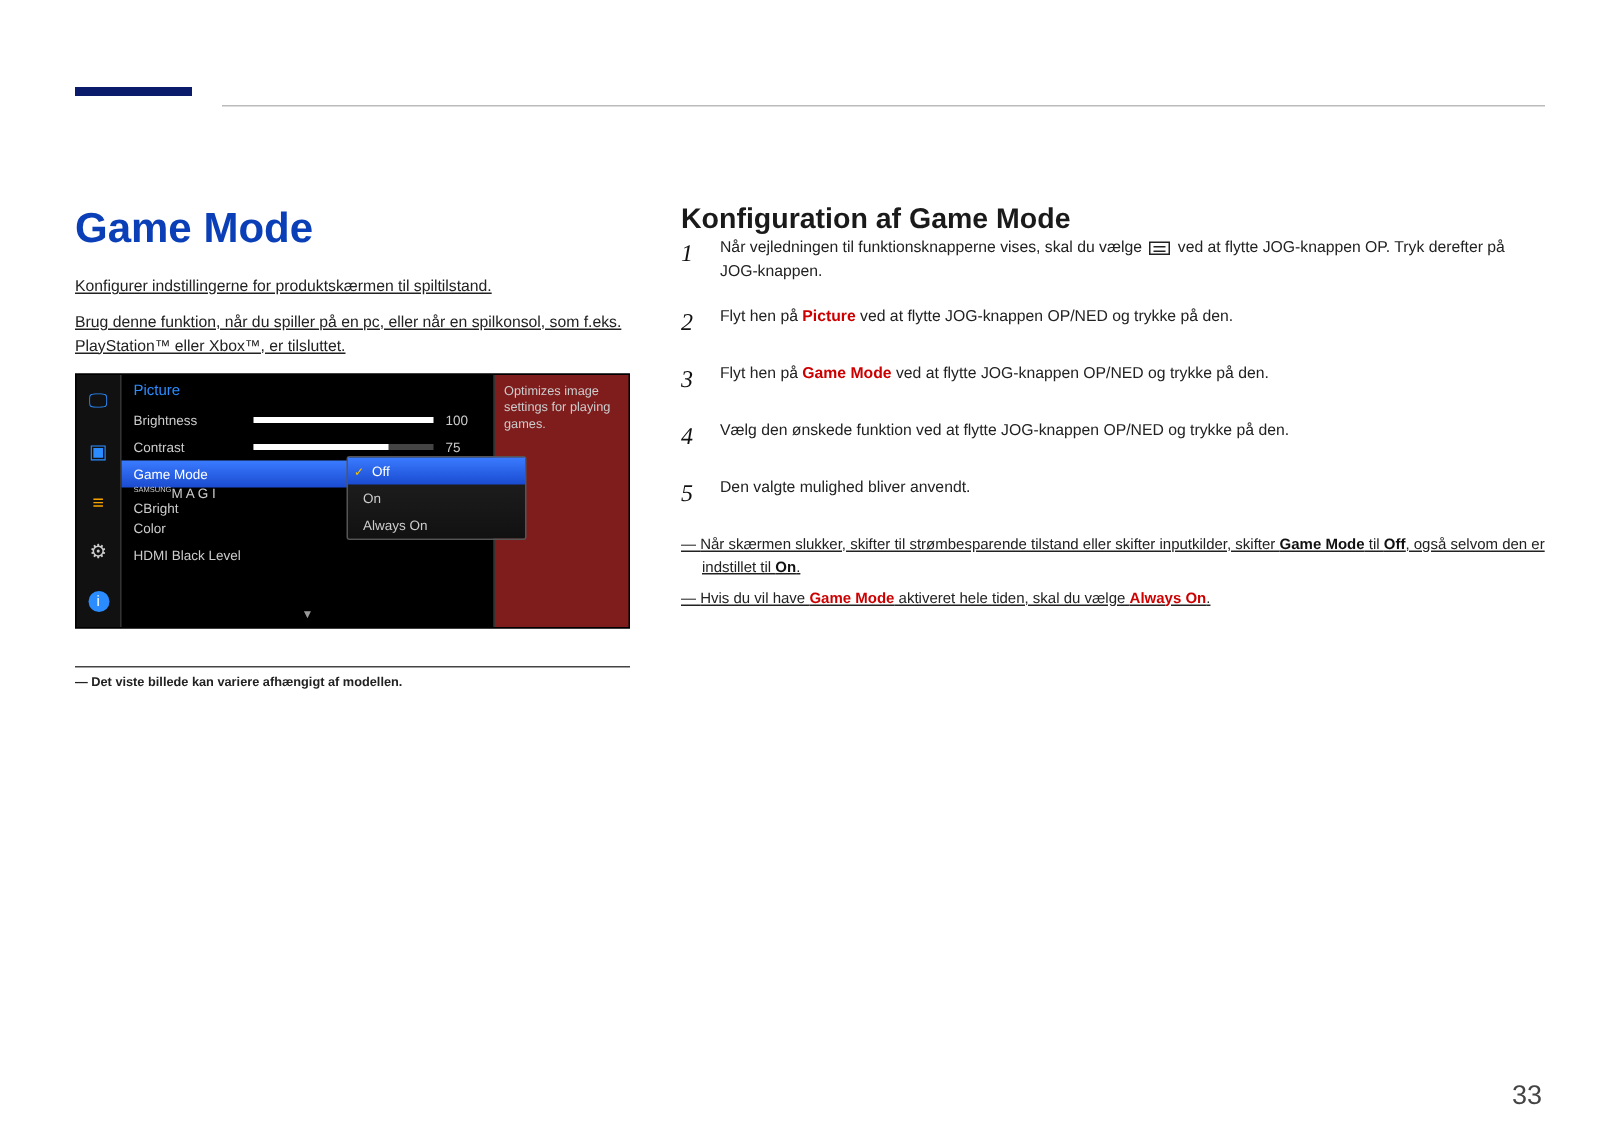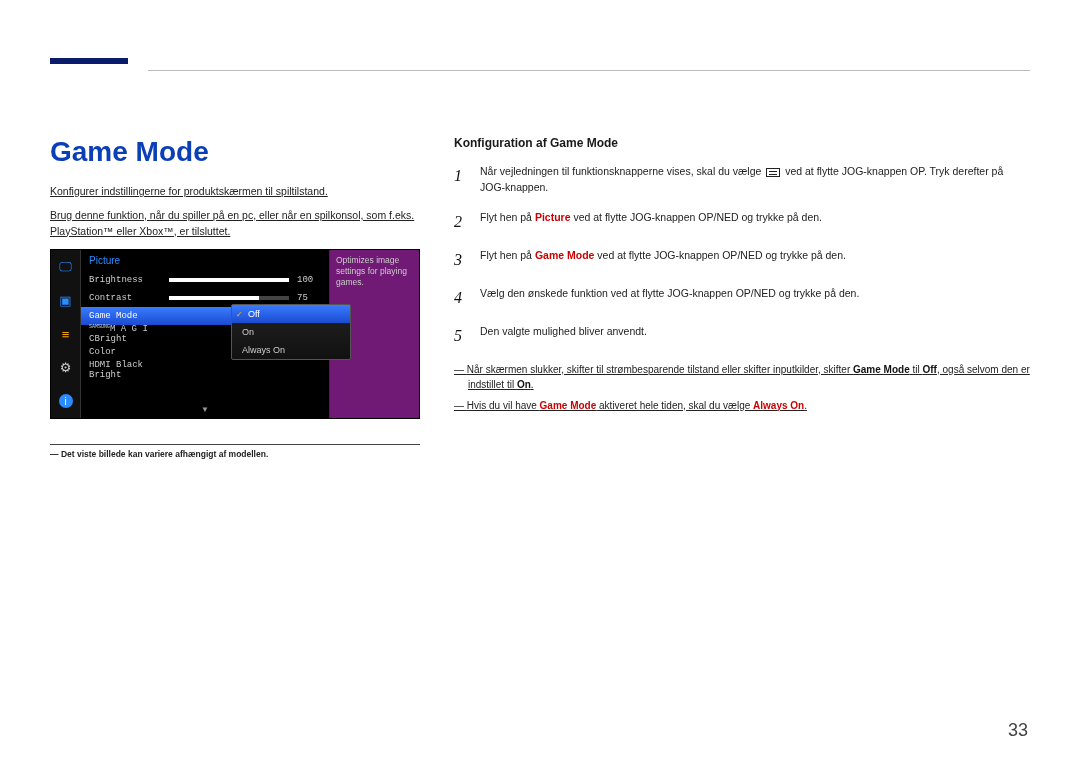--- a/index.html
+++ b/index.html
@@ -38,23 +38,22 @@
     flex:1;
   }
   h1.section-title {
     color:#0a3fb7;
     font-size:28px;
     font-weight:700;
     margin-bottom:16px;
   }
   h2.sub-title {
     color:#1a1a1a;
-    font-size:12px;
+    font-size:19px;
     font-weight:700;
-    margin-bottom:14px;
   }
   p.body {
     font-size:10.5px;
     color:#222;
     line-height:1.5;
     margin-bottom:8px;
     text-decoration:underline;
   }
   .footnote-rule {
     border-top:1px solid #444;
@@ -94,21 +93,21 @@
     flex:1;
     display:flex; flex-direction:column;
     position:relative;
   }
   .osd-header {
     color:#2a8cff;
     font-size:10px;
     padding:5px 8px 5px 8px;
     font-weight:400;
   }
-  .osd-list { flex:1;font-family:Liberation Mono, monospace; }
+  .osd-list { flex:1; }
   .osd-row {
     display:flex;
     align-items:center;
     padding:3px 8px;
     height:18px;
     color:#ccc;
     position:relative;
   }
   .osd-row .label { width:80px; }
   .osd-row .track {
@@ -143,21 +142,21 @@
     content:"\2713";
     color:#f5c300;
     position:absolute;
     left:4px;
     font-size:8px;
     top:5px;
   }
   .osd-sub .opt.sel { padding-left:16px; }
   .osd-side {
     width:90px;
-    background:#701a75;
+    background:#7f1d1d;
     padding:5px 6px;
     font-size:8.5px;
     color:#ccc;
     line-height:1.3;
     border-left:1px solid #333;
   }
   .osd-arrow {
     text-align:center;
     color:#999;
     font-size:8px;
@@ -289,21 +288,21 @@
               <div class="osd-row hl">
                 <span class="label">Game Mode</span>
               </div>
               <div class="osd-row">
                 <span class="label"><span class="magic"><sup>SAMSUNG</sup>M A G I C</span>Bright</span>
               </div>
               <div class="osd-row">
                 <span class="label">Color</span>
               </div>
               <div class="osd-row">
-                <span class="label">HDMI Black Bright</span>
+                <span class="label">HDMI Black Level</span>
               </div>
             </div>
           <div class="osd-arrow">▼</div>
           <div class="osd-sub" id="osd-sub">
               <div class="opt sel">Off</div>
               <div class="opt">On</div>
               <div class="opt">Always On</div>
             </div>
         </div>
         <div class="osd-side">Optimizes image settings for playing games.</div>

